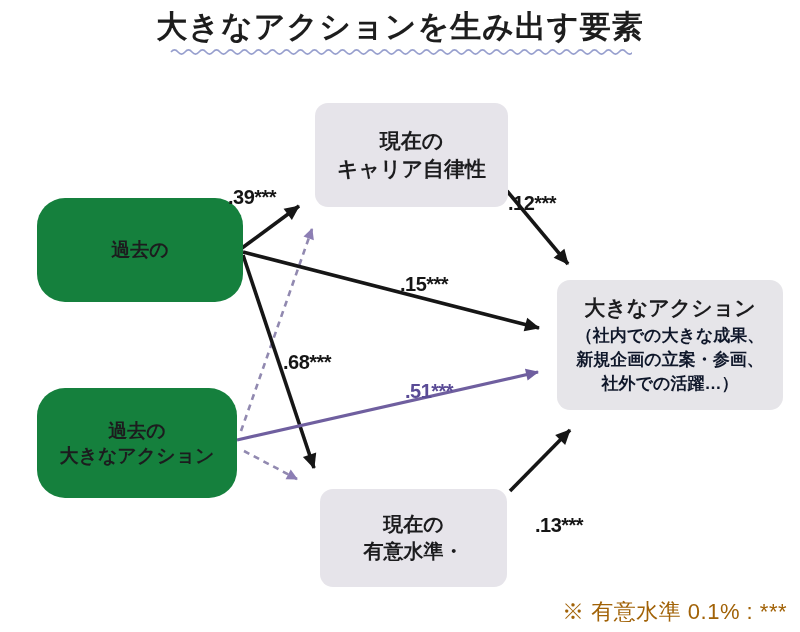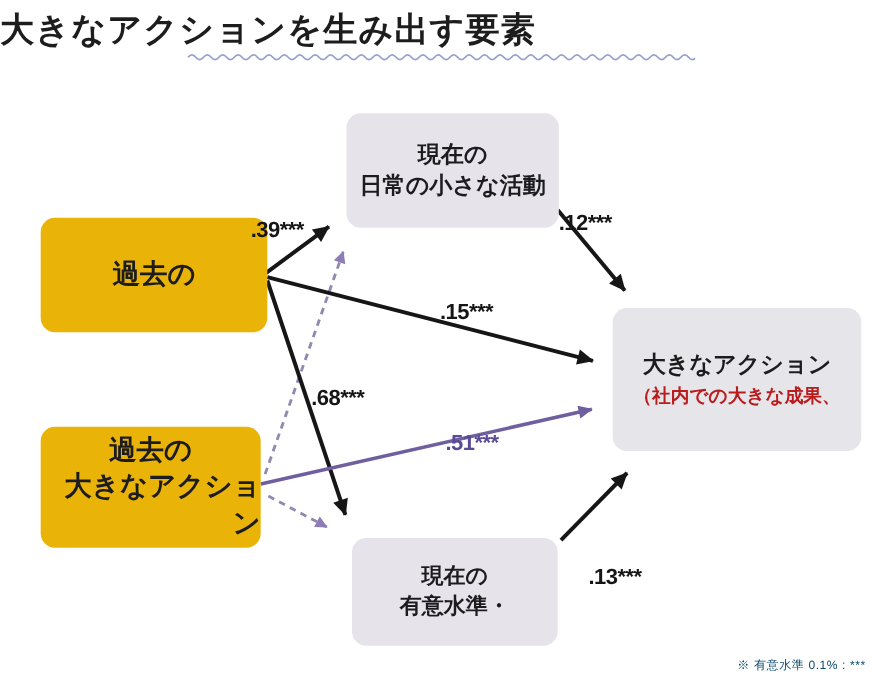--- a/index.html
+++ b/index.html
@@ -1,41 +1,41 @@
 <!DOCTYPE html>
 <html><head>
 <meta charset="utf-8">
 <style>
   html,body{margin:0;padding:0;background:#ffffff;}
   .stage{
     position:relative;width:800px;height:632px;background:#ffffff;overflow:hidden;
     font-family:"Liberation Sans",sans-serif;
   }
   .page-title{
-    position:absolute;top:6px;left:0;right:0;text-align:left;
+    position:absolute;top:6px;left:0;right:0;text-align:center;
     font-family:"Liberation Serif","DejaVu Serif",serif;
     font-weight:bold;font-size:31px;color:#1d1d1d;letter-spacing:1px;
   }
   .wavy{position:absolute;left:170px;top:46px;}
   .arrows{position:absolute;left:0;top:0;}
   .node{
     position:absolute;display:flex;flex-direction:column;justify-content:center;align-items:center;
-    text-align:right;border-radius:13px;color:#1c1c1e;font-weight:bold;line-height:1.34;
+    text-align:center;border-radius:13px;color:#1c1c1e;font-weight:bold;line-height:1.34;
   }
-  .node-left{background:#eab308;font-size:25px;}
+  .node-left{background:#15803d;font-size:19px;border-radius:28px;}
   .node-mid{background:#e6e4ea;font-size:21px;}
   .node-big{background:#e6e5e9;font-size:17px;}
   .node-big .big-title{font-size:21px;margin-bottom:2px;}
-  .node-big .big-desc{font-weight:600;font-size:17px;line-height:1.4;color:#b91c1c;}
+  .node-big .big-desc{font-weight:600;font-size:17px;line-height:1.4;color:#0f172a;}
   .coef{
     position:absolute;font-weight:bold;font-size:20px;color:#161616;letter-spacing:-0.5px;
   }
   .coef-purple{color:#5a4b96;}
   .footnote{
-    position:absolute;top:597px;right:13px;font-size:11px;color:#0c4a6e;letter-spacing:0.5px;
+    position:absolute;top:597px;right:13px;font-size:22px;color:#a16207;letter-spacing:0.5px;
   }
 </style>
 </head>
 <body>
 
 <div class="stage">
 
   <div class="page-title">大きなアクションを生み出す要素</div>
 
   <svg class="wavy" width="462" height="12" viewBox="0 0 462 12">
@@ -62,44 +62,46 @@
     <path d="M243,252 L539,328" stroke="#161616" stroke-width="3.6" fill="none" marker-end="url(#arrow-black)"></path>
     <path d="M243,255 L314,468" stroke="#161616" stroke-width="3.6" fill="none" marker-end="url(#arrow-black)"></path>
     <path d="M507,191 L568,264" stroke="#161616" stroke-width="3.6" fill="none" marker-end="url(#arrow-black)"></path>
     <path d="M510,491 L570,430" stroke="#161616" stroke-width="3.6" fill="none" marker-end="url(#arrow-black)"></path>
 
     <path d="M237,440 L538,372" stroke="#6f5f9f" stroke-width="3.2" fill="none" marker-end="url(#arrow-purple)"></path>
   </svg>
 
   <div class="node node-mid" style="left:315px;top:103px;width:193px;height:104px;">
     <div>現在の</div>
-    <div>日常の小さな活動</div>
+    <div>キャリア自律性</div>
   </div>
 
   <div class="node node-left" style="left:37px;top:198px;width:206px;height:104px;">
     <div>過去の</div>
   </div>
 
   <div class="node node-left" style="left:37px;top:388px;width:200px;height:110px;">
     <div>過去の</div>
     <div>大きなアクション</div>
   </div>
 
   <div class="node node-mid" style="left:320px;top:489px;width:187px;height:98px;font-size:20px;">
     <div>現在の</div>
     <div>有意水準・</div>
   </div>
 
   <div class="node node-big" style="left:557px;top:280px;width:226px;height:130px;">
     <div class="big-title">大きなアクション</div>
     <div class="big-desc">（社内での大きな成果、</div>
+    <div class="big-desc">新規企画の立案・参画、</div>
+    <div class="big-desc">社外での活躍…）</div>
   </div>
 
-  <div class="coef" style="left:228px;top:198px;">.39***</div>
+  <div class="coef" style="left:228px;top:186px;">.39***</div>
   <div class="coef" style="left:508px;top:192px;">.12***</div>
   <div class="coef" style="left:400px;top:273px;">.15***</div>
   <div class="coef" style="left:283px;top:351px;">.68***</div>
-  <div class="coef coef-purple" style="left:405px;top:392px;">.51***</div>
+  <div class="coef coef-purple" style="left:405px;top:380px;">.51***</div>
   <div class="coef" style="left:535px;top:474px;margin-top:40px;">.13***</div>
 
   <div class="footnote">※ 有意水準 0.1% : ***</div>
 
 </div>
 
 </body></html>

